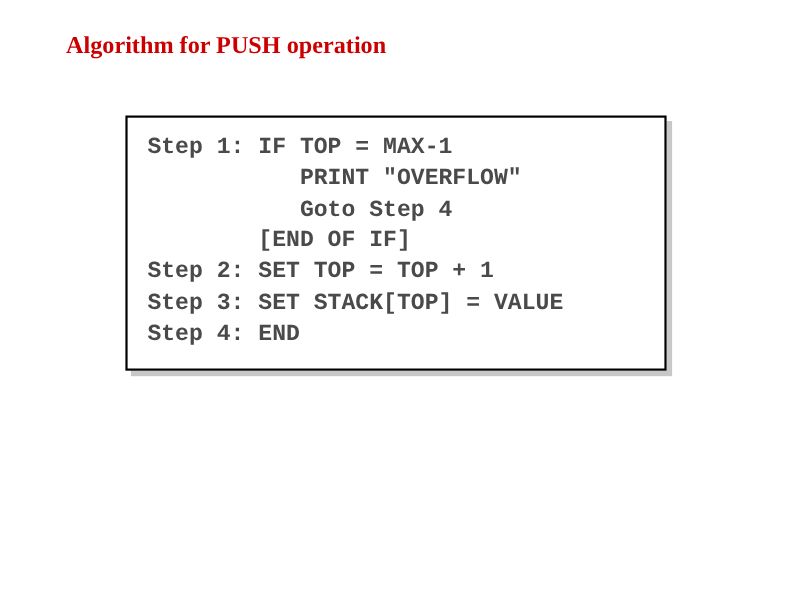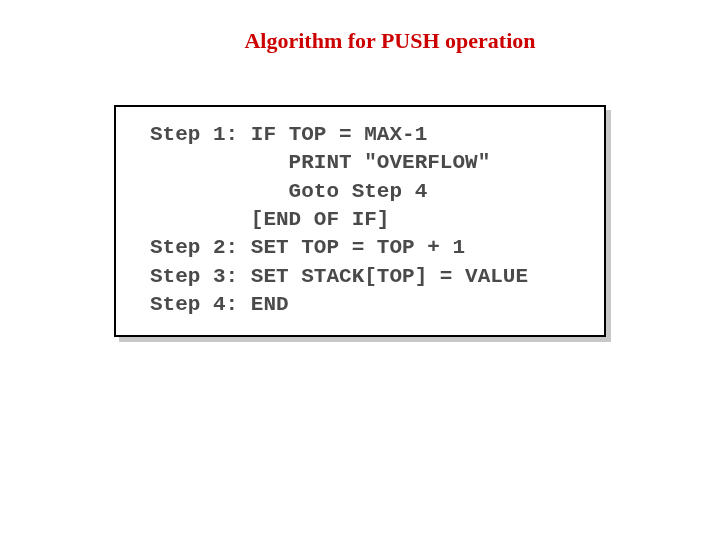--- a/index.html
+++ b/index.html
@@ -12,21 +12,20 @@
       height: 540px;
       background: #ffffff;
       font-family: "Times New Roman", serif;
       position: relative;
     }
     .title {
       position: absolute;
       top: 28px;
       left: 0;
       right: 0;
-      text-align: center;
       color: #cc0000;
       font-weight: bold;
       font-size: 22px;
       padding-left: 60px;
     }
     .code-wrap {
       position: absolute;
       top: 105px;
       left: 114px;
       width: 492px;
@@ -41,21 +40,21 @@
       background: #c8c8c8;
     }
     .code-box {
       position: absolute;
       top: 0;
       left: 0;
       width: 100%;
       height: 100%;
       background: #ffffff;
       border: 2px solid #000000;
-      padding: 14px 34px;
+      padding: 14px 18px;
     }
     .code-box pre {
       font-family: Consolas, "Courier New", monospace;
       font-size: 21px;
       line-height: 1.35;
       color: #4a4a4a;
       white-space: pre;
       font-weight: 550;
     }
     .step-label {

